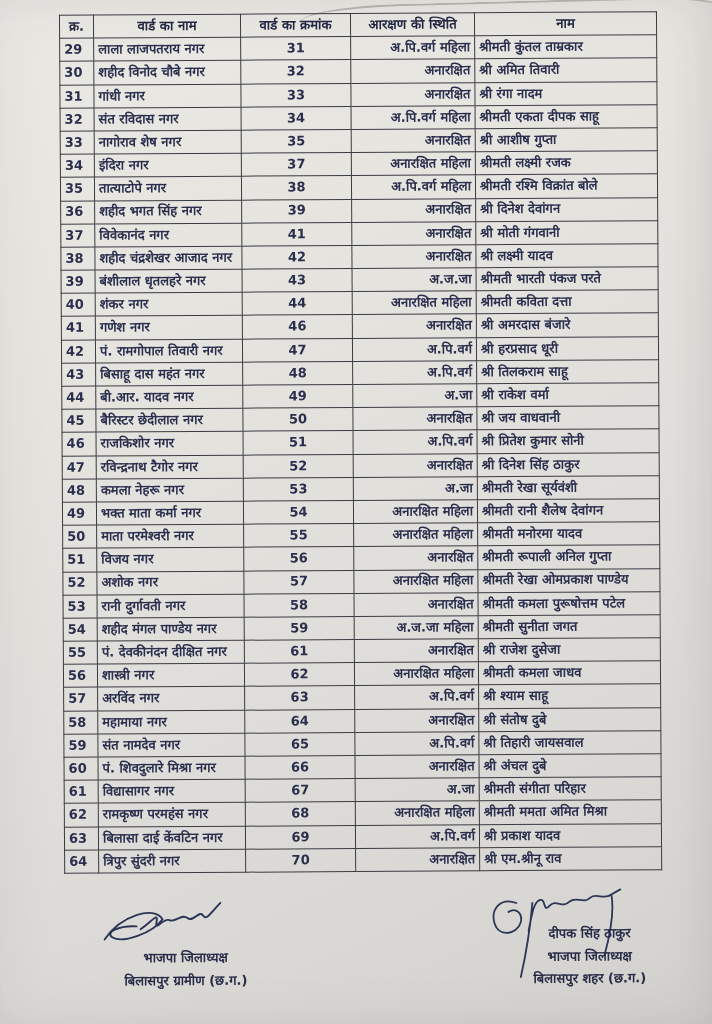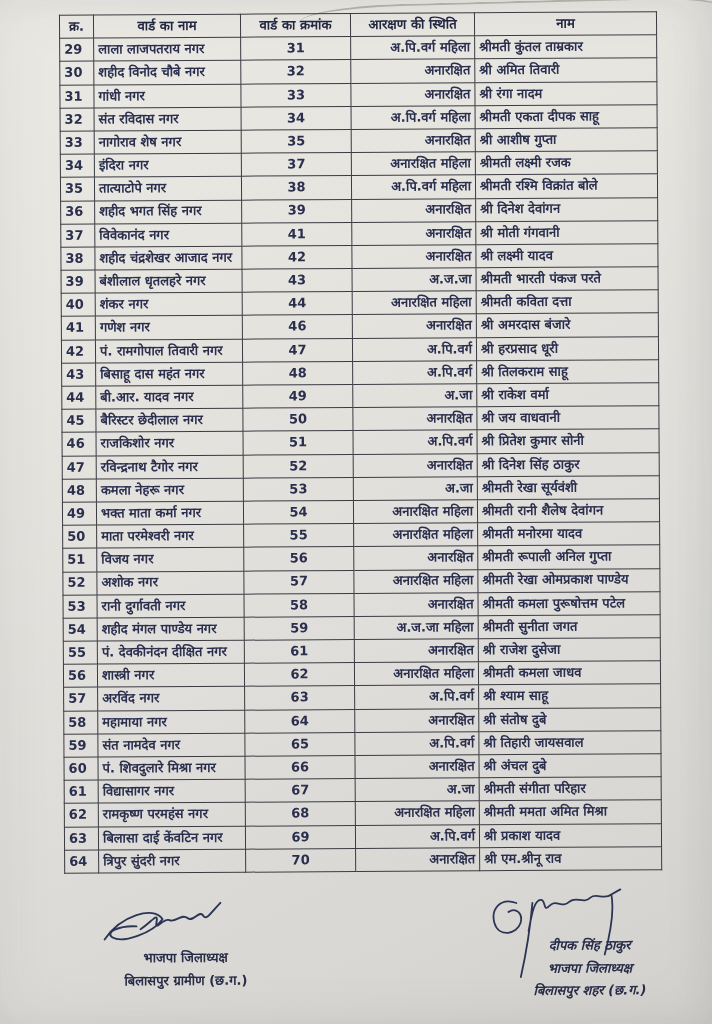--- a/index.html
+++ b/index.html
@@ -76,21 +76,21 @@
   }
   .sig-block {
     position: absolute;
     text-align: center;
     color: #272c48;
     font-size: 13px;
     font-weight: 700;
     line-height: 22.5px;
   }
   .sig-left { left: 84px; top: 42px; width: 230px; }
-  .sig-right { left: 498px; top: 32px; width: 210px; font-style: italic; }
+  .sig-right { left: 498px; top: 20px; width: 210px; }
   .scribble { position: absolute; pointer-events: none; }
   .scribble-left { left: 110px; top: -6px; }
   .scribble-right { left: 496px; top: -18px; }
 </style>
 </head>
 <body>
 
 <div class="photo">
   <div class="paper">
 

